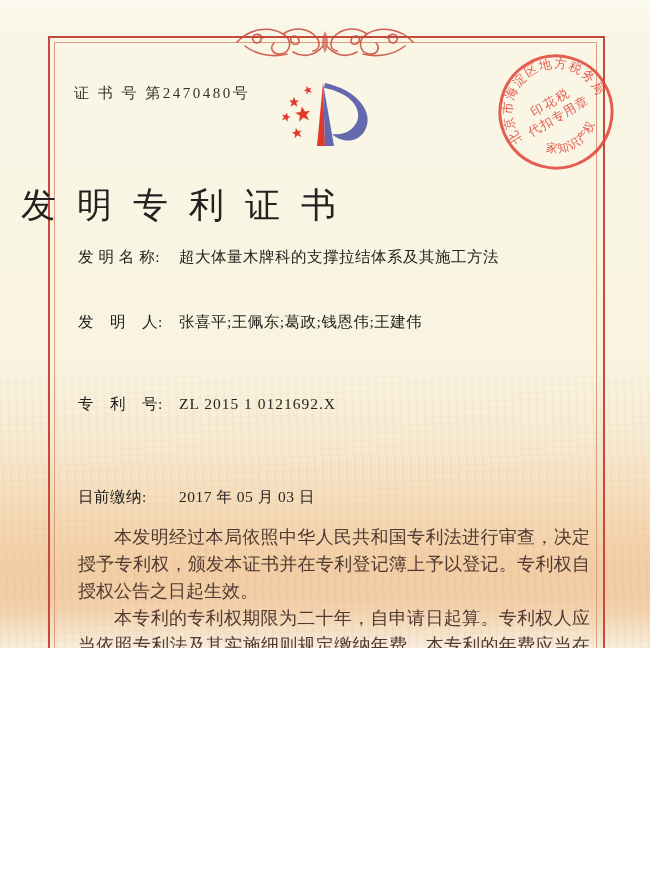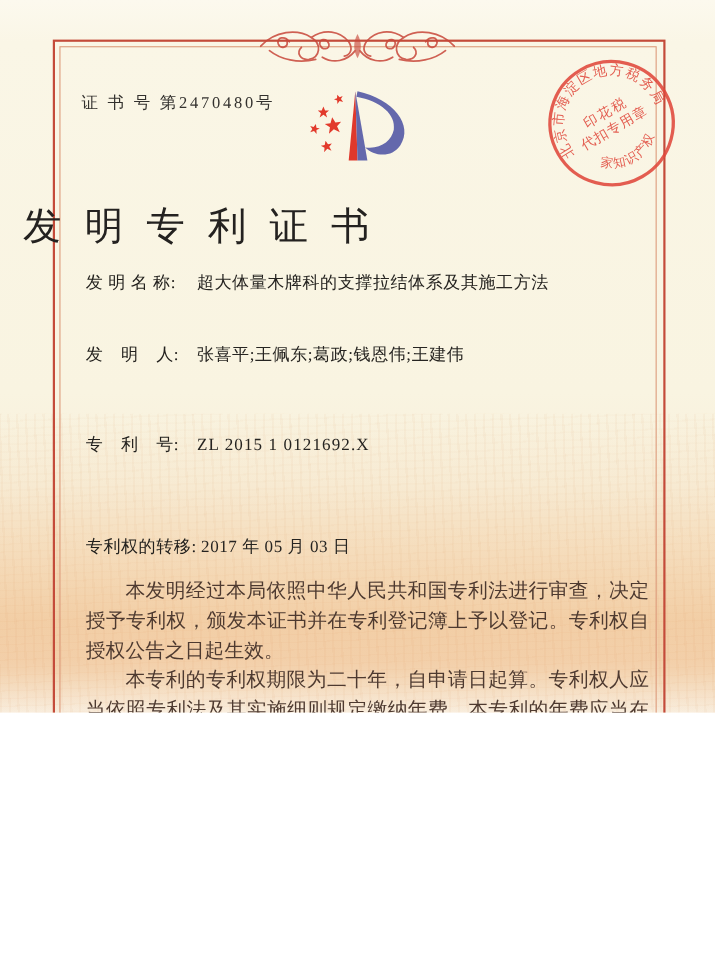--- a/index.html
+++ b/index.html
@@ -121,21 +121,21 @@
   <div class="abs field-row" style="top:247px;">
     <span class="f-label">发 明 名 称:</span><span class="f-value">超大体量木牌科的支撑拉结体系及其施工方法</span>
   </div>
   <div class="abs field-row" style="top:312px;">
     <span class="f-label">发　明　人:</span><span class="f-value">张喜平;王佩东;葛政;钱恩伟;王建伟</span>
   </div>
   <div class="abs field-row" style="top:378px;margin-top:16px;">
     <span class="f-label">专　利　号:</span><span class="f-value mono-num">ZL 2015 1 0121692.X</span>
   </div>
   <div class="abs field-row" style="top:487px;">
-    <span class="f-label">专利权的转移:</span><span class="f-value">2017 年 05 月 03 日</span>
+    <span class="f-label">日前缴纳:</span><span class="f-value">2017 年 05 月 03 日</span>
   </div>
 
   <div class="abs body-text">
     <p>本发明经过本局依照中华人民共和国专利法进行审查，决定授予专利权，颁发本证书并在专利登记簿上予以登记。专利权自授权公告之日起生效。</p>
     <p>本专利的专利权期限为二十年，自申请日起算。专利权人应当依照专利法及其实施细则规定缴纳年费。本专利的年费应当在每年 01 月 19 日前缴纳。未按照规定缴纳年费的，专利权自应当缴纳年费期满之日起终止。</p>
     <p>专利证书记载专利权登记时的法律状况。专利权的转移、质押、无效、终止、恢复和专利权人的姓名或名称、国籍、地址变更等事项记载在专利登记簿上。</p>
   </div>
 
   <svg class="svg-abs" style="left:78px;top:684px;" width="170" height="15" viewBox="0 0 170 15">
     <defs>

